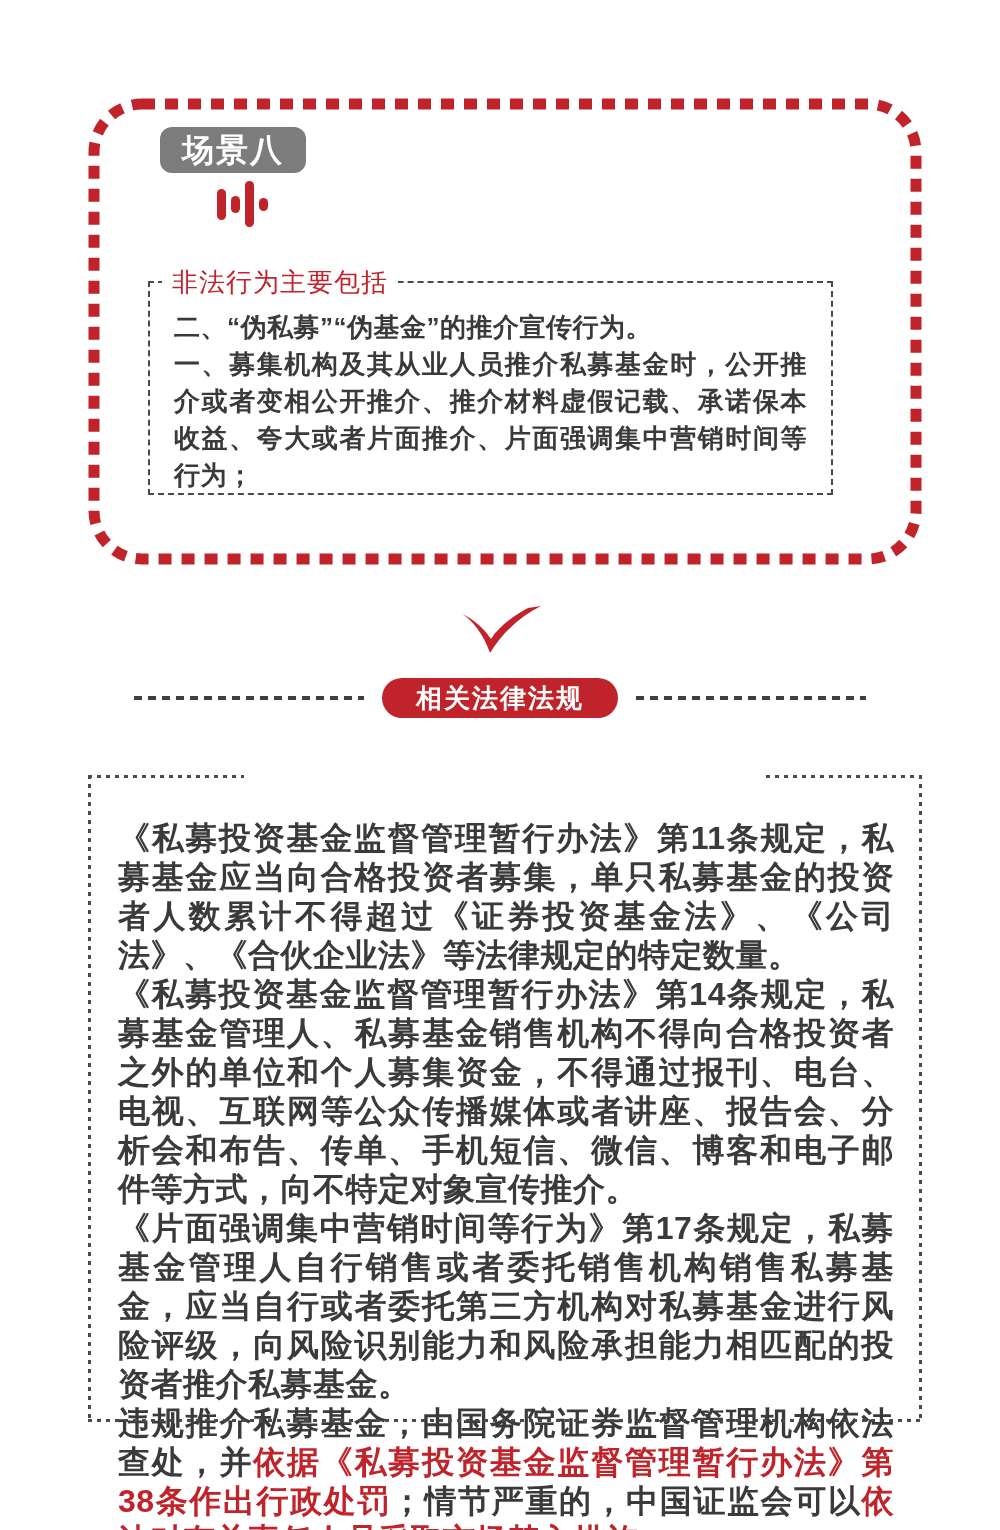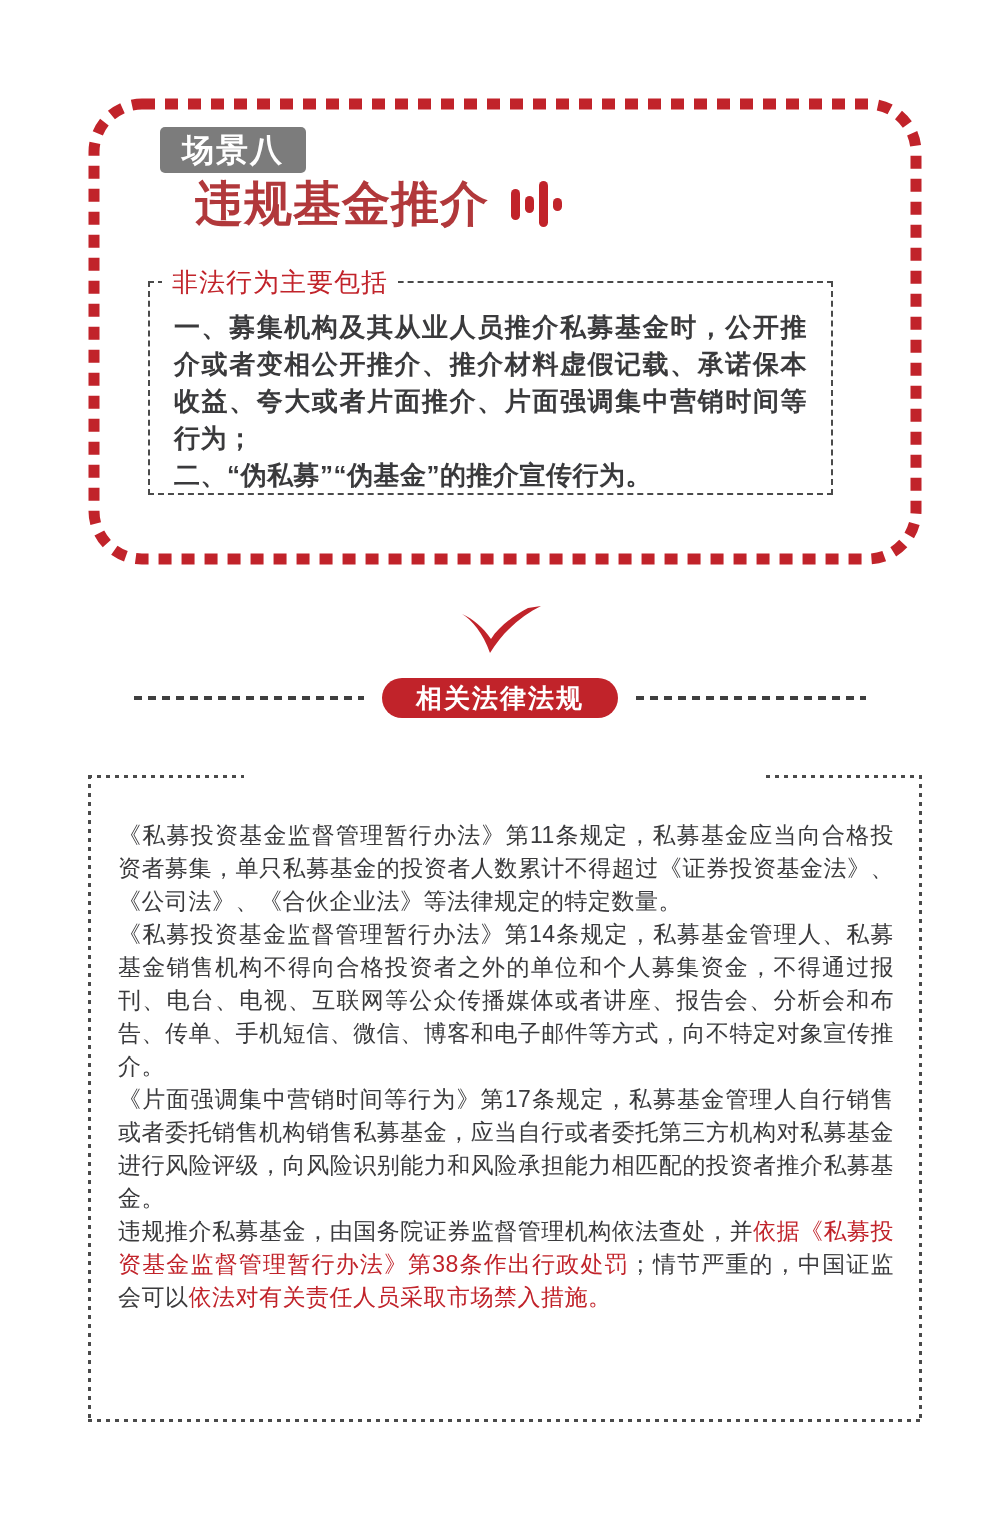--- a/index.html
+++ b/index.html
@@ -19,21 +19,21 @@
   }
 
   
   .scenario-card{
     position:absolute;left:88px;top:98px;width:834px;height:467px;
   }
   .card-border-svg{position:absolute;left:0;top:0;width:834px;height:467px;}
 
   .scenario-tag{
     position:absolute;left:72px;top:29px;height:46px;
-    background:var(--tag-gray);border-radius:5px;
+    background:var(--tag-gray);border-radius:12px;
     display:flex;align-items:center;padding:8px 22px;
   }
   .scenario-tag span{
     color:#fff;font-size:32px;font-weight:700;letter-spacing:2px;line-height:1;
   }
 
   .title-row{
     position:absolute;left:107px;top:80px;display:flex;align-items:center;
   }
   .page-title{
@@ -92,53 +92,52 @@
   .law-box .edge{position:absolute;background:repeating-linear-gradient(90deg,var(--border-dark) 0 4px,transparent 4px 9px);}
   .law-box .edge.v{background:repeating-linear-gradient(180deg,var(--border-dark) 0 4px,transparent 4px 9px);}
   .edge.top-left{left:0;top:0;width:156px;height:3px;}
   .edge.top-right{right:0;top:0;width:156px;height:3px;}
   .edge.bottom{left:0;bottom:0;width:100%;height:3px;}
   .edge.left{left:0;top:0;width:3px;height:100%;}
   .edge.right{right:0;top:0;width:3px;height:100%;}
 
   .law-paragraphs{padding:44px 28px 0 30px;}
   .law-p{
-    font-size:23px;font-weight:400;line-height:33px;color:var(--body-text);
+    font-size:32px;font-weight:700;line-height:39px;color:var(--body-text);
     text-align:justify;letter-spacing:0.5px;
   }
   .law-p.gap{}
   .law-p .red{color:var(--accent-red);}
 </style>
 </head>
 <body>
 
 <section class="scenario-card">
   <svg class="card-border-svg" viewBox="0 0 834 467" xmlns="http://www.w3.org/2000/svg" aria-hidden="true">
     <rect x="6" y="6" width="822" height="455" rx="48" ry="48" fill="none" stroke="#c1232a" stroke-width="11" stroke-dasharray="13 10"></rect>
   </svg>
 
   <div class="scenario-tag">
     <span>场景八</span>
   </div>
 
   <div class="title-row">
-    <h1 class="page-title">违规基金推介</h1>
     <div class="eq-icon">
       <i class="b1"></i>
         <i class="b2"></i>
         <i class="b3"></i>
         <i class="b4"></i>
     </div>
   </div>
 
   <div class="illegal-box">
     <span class="illegal-label">非法行为主要包括</span>
     <div class="illegal-items">
+        <p>二、“伪私募”“伪基金”的推介宣传行为。</p>
         <p>一、募集机构及其从业人员推介私募基金时，公开推介或者变相公开推介、推介材料虚假记载、承诺保本收益、夸大或者片面推介、片面强调集中营销时间等行为；</p>
-        <p>二、“伪私募”“伪基金”的推介宣传行为。</p>
       </div>
   </div>
 </section>
 
 <svg class="chevron" viewBox="0 0 90 54" xmlns="http://www.w3.org/2000/svg" aria-hidden="true">
   <path d="M7 11 C17 17 28 30 35 50 C48 28 68 12 86 3 L73 5 C56 14 43 25 36 36 C28 24 18 16 7 11 Z" fill="#c1232a"></path>
 </svg>
 
 <div class="section-divider">
   <span class="dash-line"></span>

